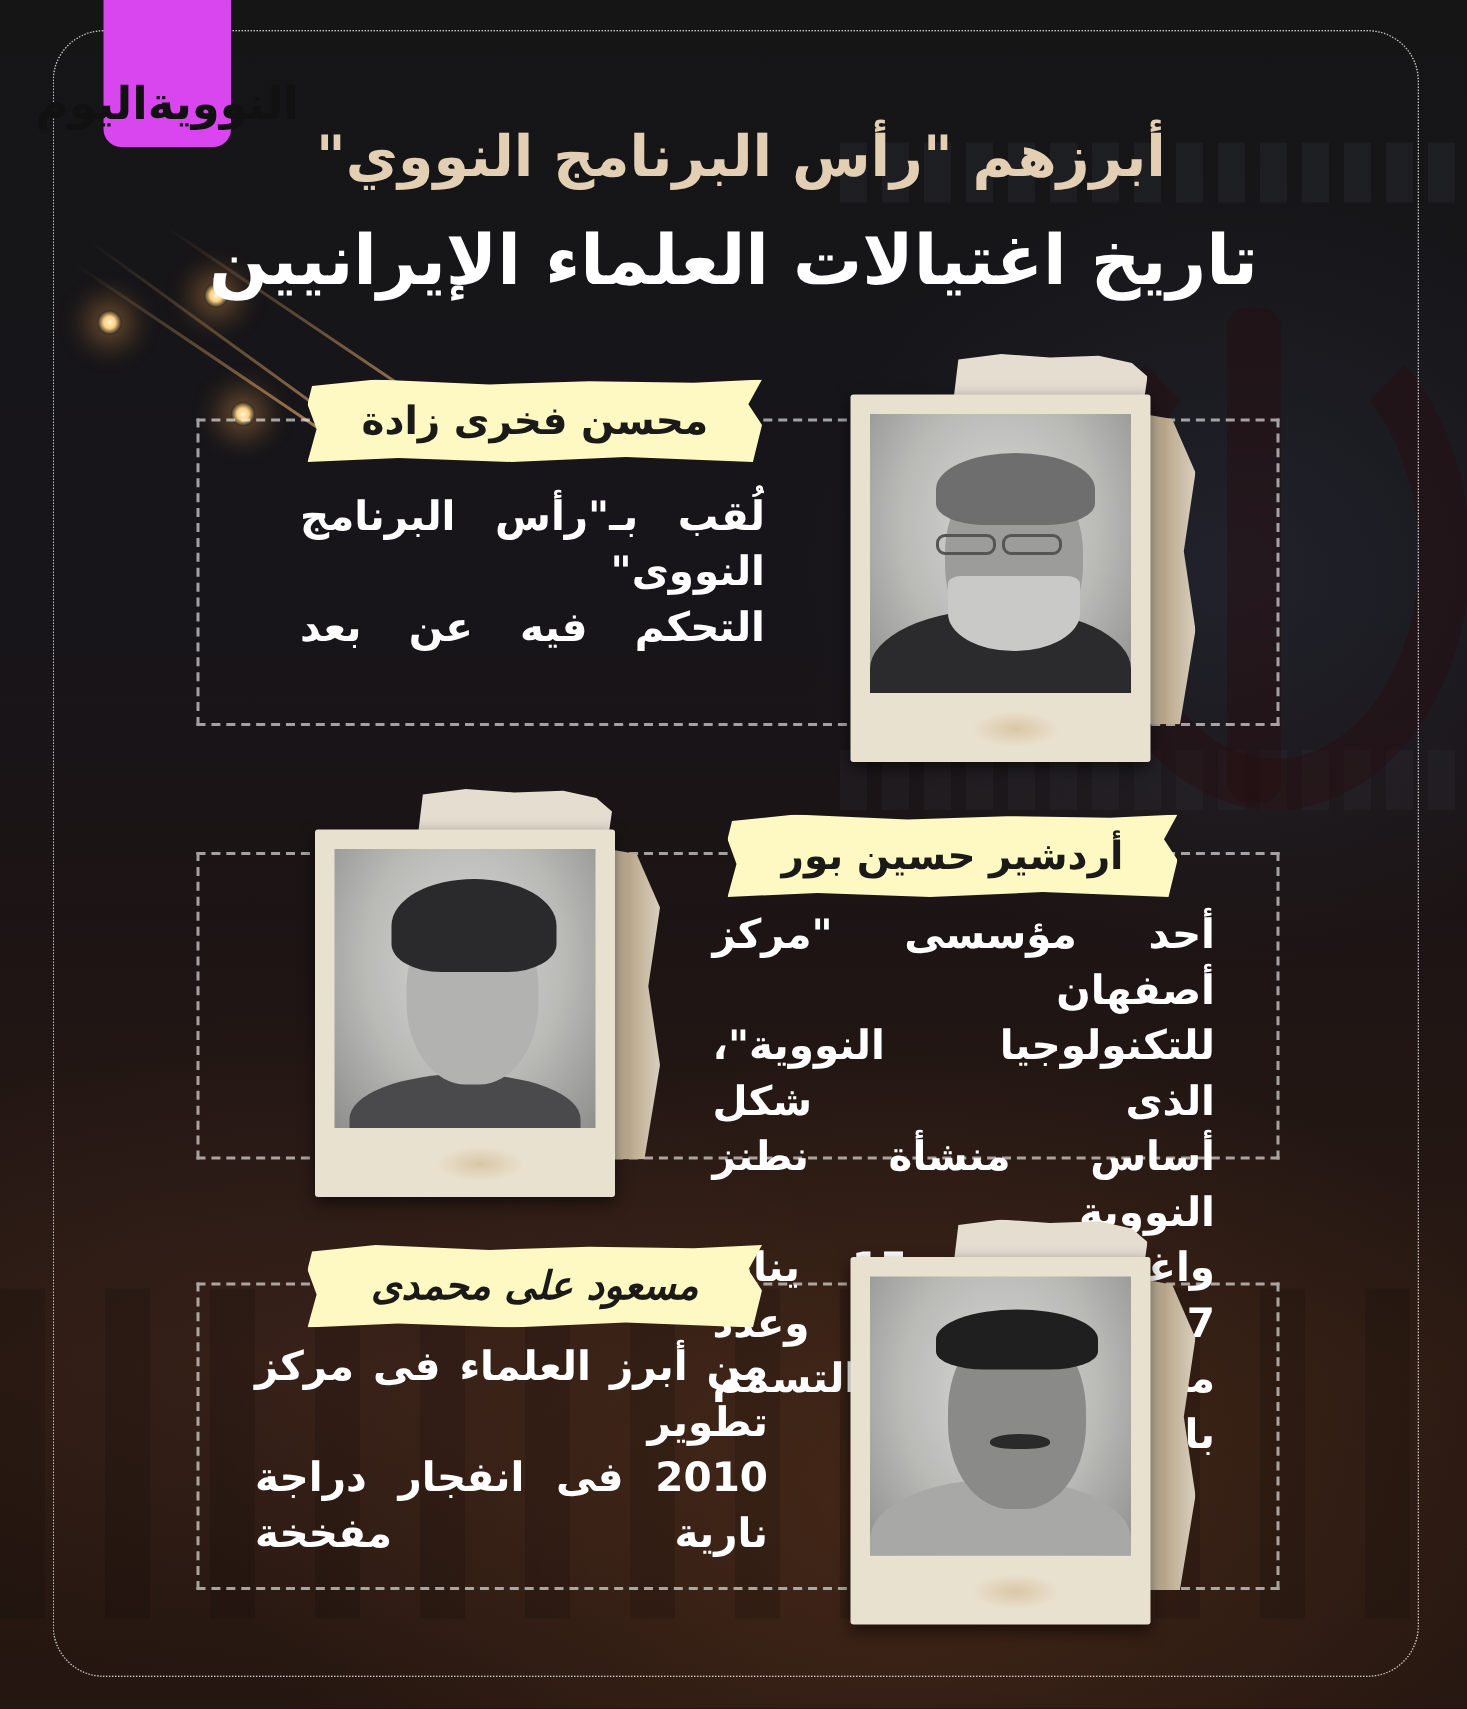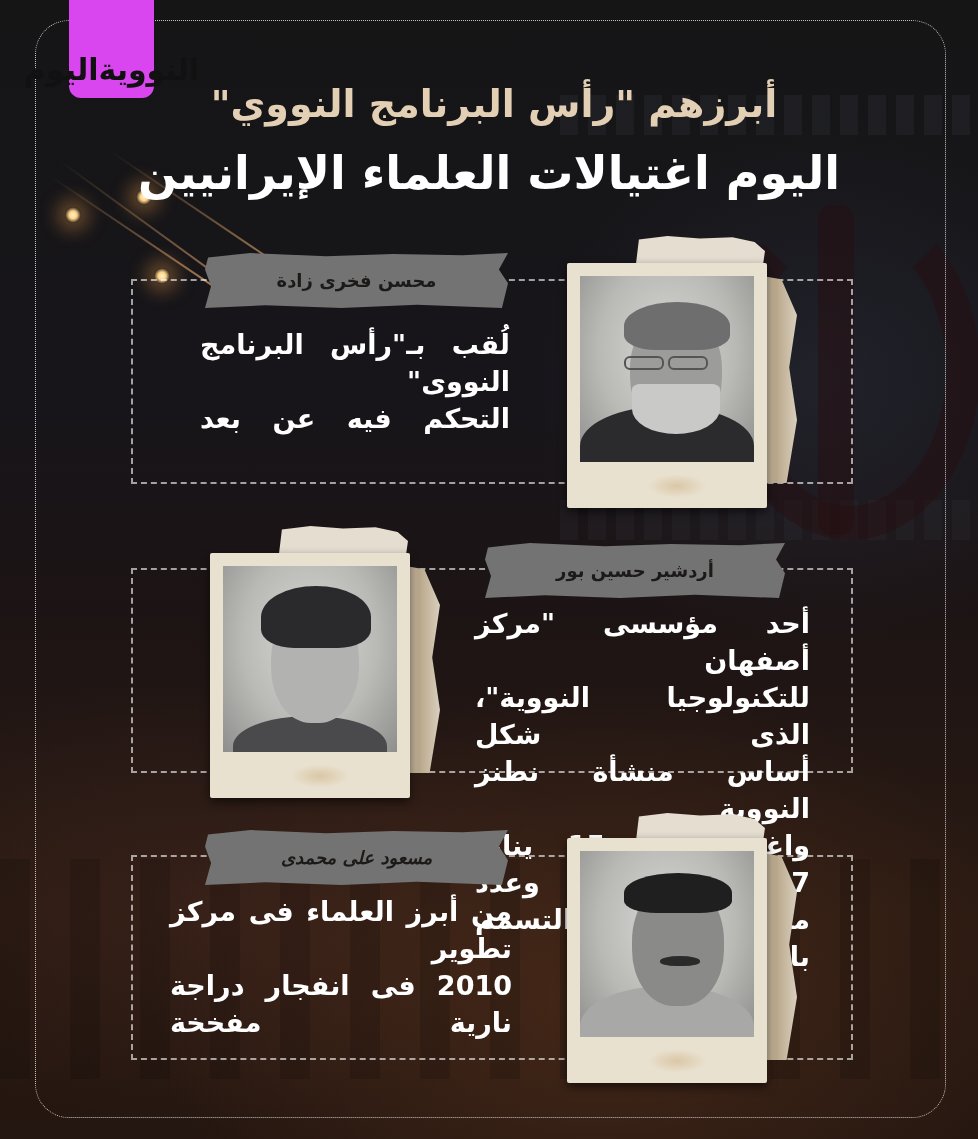--- a/index.html
+++ b/index.html
@@ -74,24 +74,24 @@
   .title {
     position: absolute; left: 0; width: 978px; top: 146px; text-align: center;
     color: #ffffff; font-weight: bold; font-size: 46px; direction: rtl;
   }
 
   .card-box {
     position: absolute; border: 2px dashed rgba(255,255,255,0.6);
   }
   .name-tag {
     position: absolute; height: 55px;
-    background: #737373;
+    background: #fef9c3;
     clip-path: polygon(1% 8%, 15% 0%, 40% 6%, 62% 2%, 85% 4%, 100% 0%, 97% 30%, 100% 55%, 98% 100%, 70% 94%, 45% 100%, 20% 95%, 0% 100%, 2% 60%, 0% 30%);
     display: flex; align-items: center; justify-content: center;
-    color: #1c1a18; font-weight: bold; font-size: 18px; direction: rtl;
+    color: #1c1a18; font-weight: bold; font-size: 26px; direction: rtl;
   }
   .desc {
     position: absolute; direction: rtl; text-align: justify;
     text-align-last: justify;
     color: #ffffff; font-weight: bold; font-size: 27px; line-height: 37px;
   }
   .desc div { text-align-last: justify; }
 
   .photo-wrap { position: absolute; }
   .torn {
@@ -147,21 +147,21 @@
 <div class="glow" style="left:154px; top:268px;"></div>
 
 <div class="frame"></div>
 
 <div class="logo">
   <span class="l1">اليوم</span>
   <span class="l2">النووية</span>
 </div>
 
 <div class="subtitle">أبرزهم "رأس البرنامج النووي"</div>
-<div class="title">اليوم اغتيالات العلماء الإيرانيين</div>
+<div class="title">تاريخ اغتيالات العلماء الإيرانيين</div>
 
 <section>
   <div class="card-box" style="left:131px; top:279px; width:722px; height:205px;"></div>
 
   <div class="photo-wrap" style="left:555px; top:228px; width:240px; height:290px;">
     <div class="torn" style="left:80px; top:8px; width:130px; height:60px;"></div>
     <div class="torn-edge" style="left:190px; top:45px; width:52px; height:210px;"></div>
     <div class="polaroid" style="left:12px; top:35px; width:200px; height:245px;">
       <div class="polaroid-photo">
         <div class="body-shape" style="left:0; right:0; top:130px; height:80px; background:#2b2b2e;"></div>

